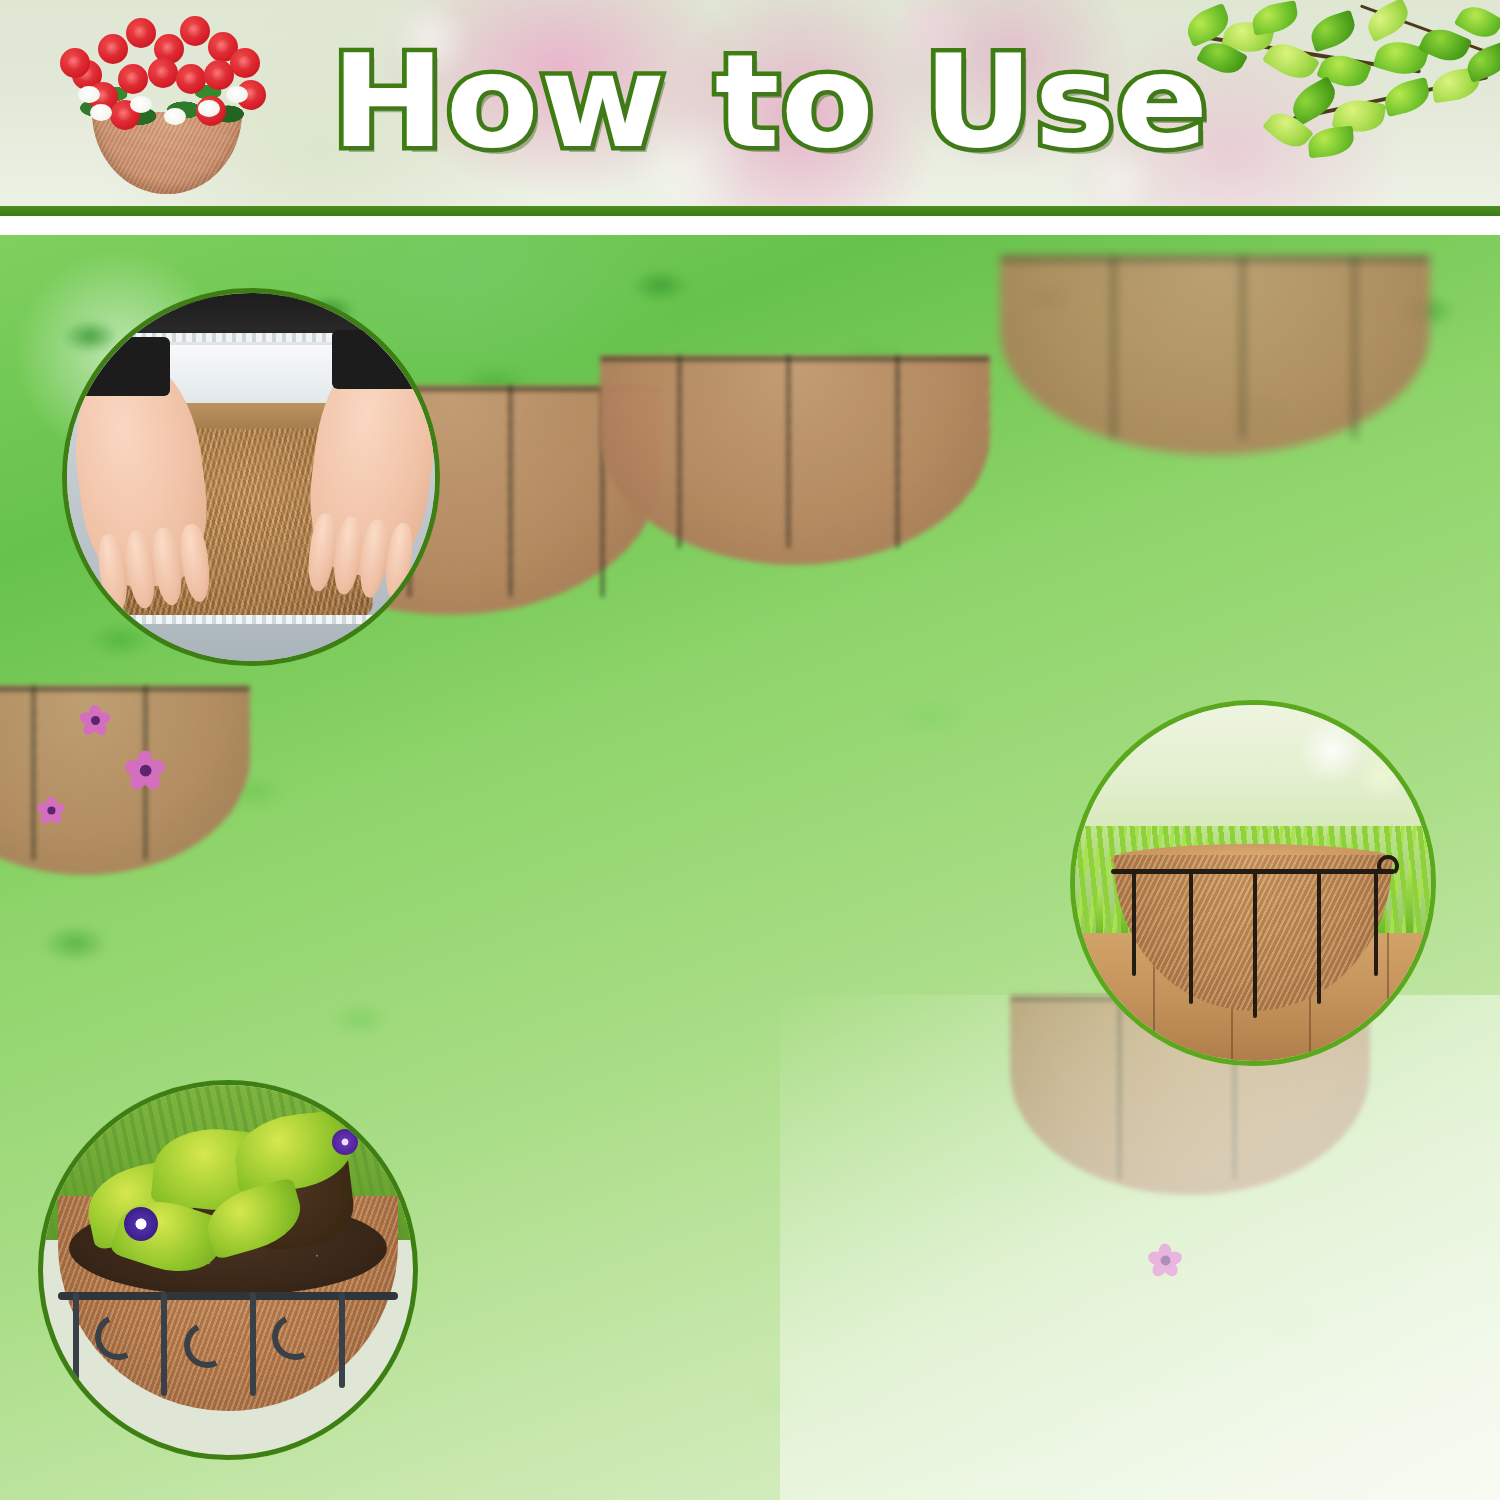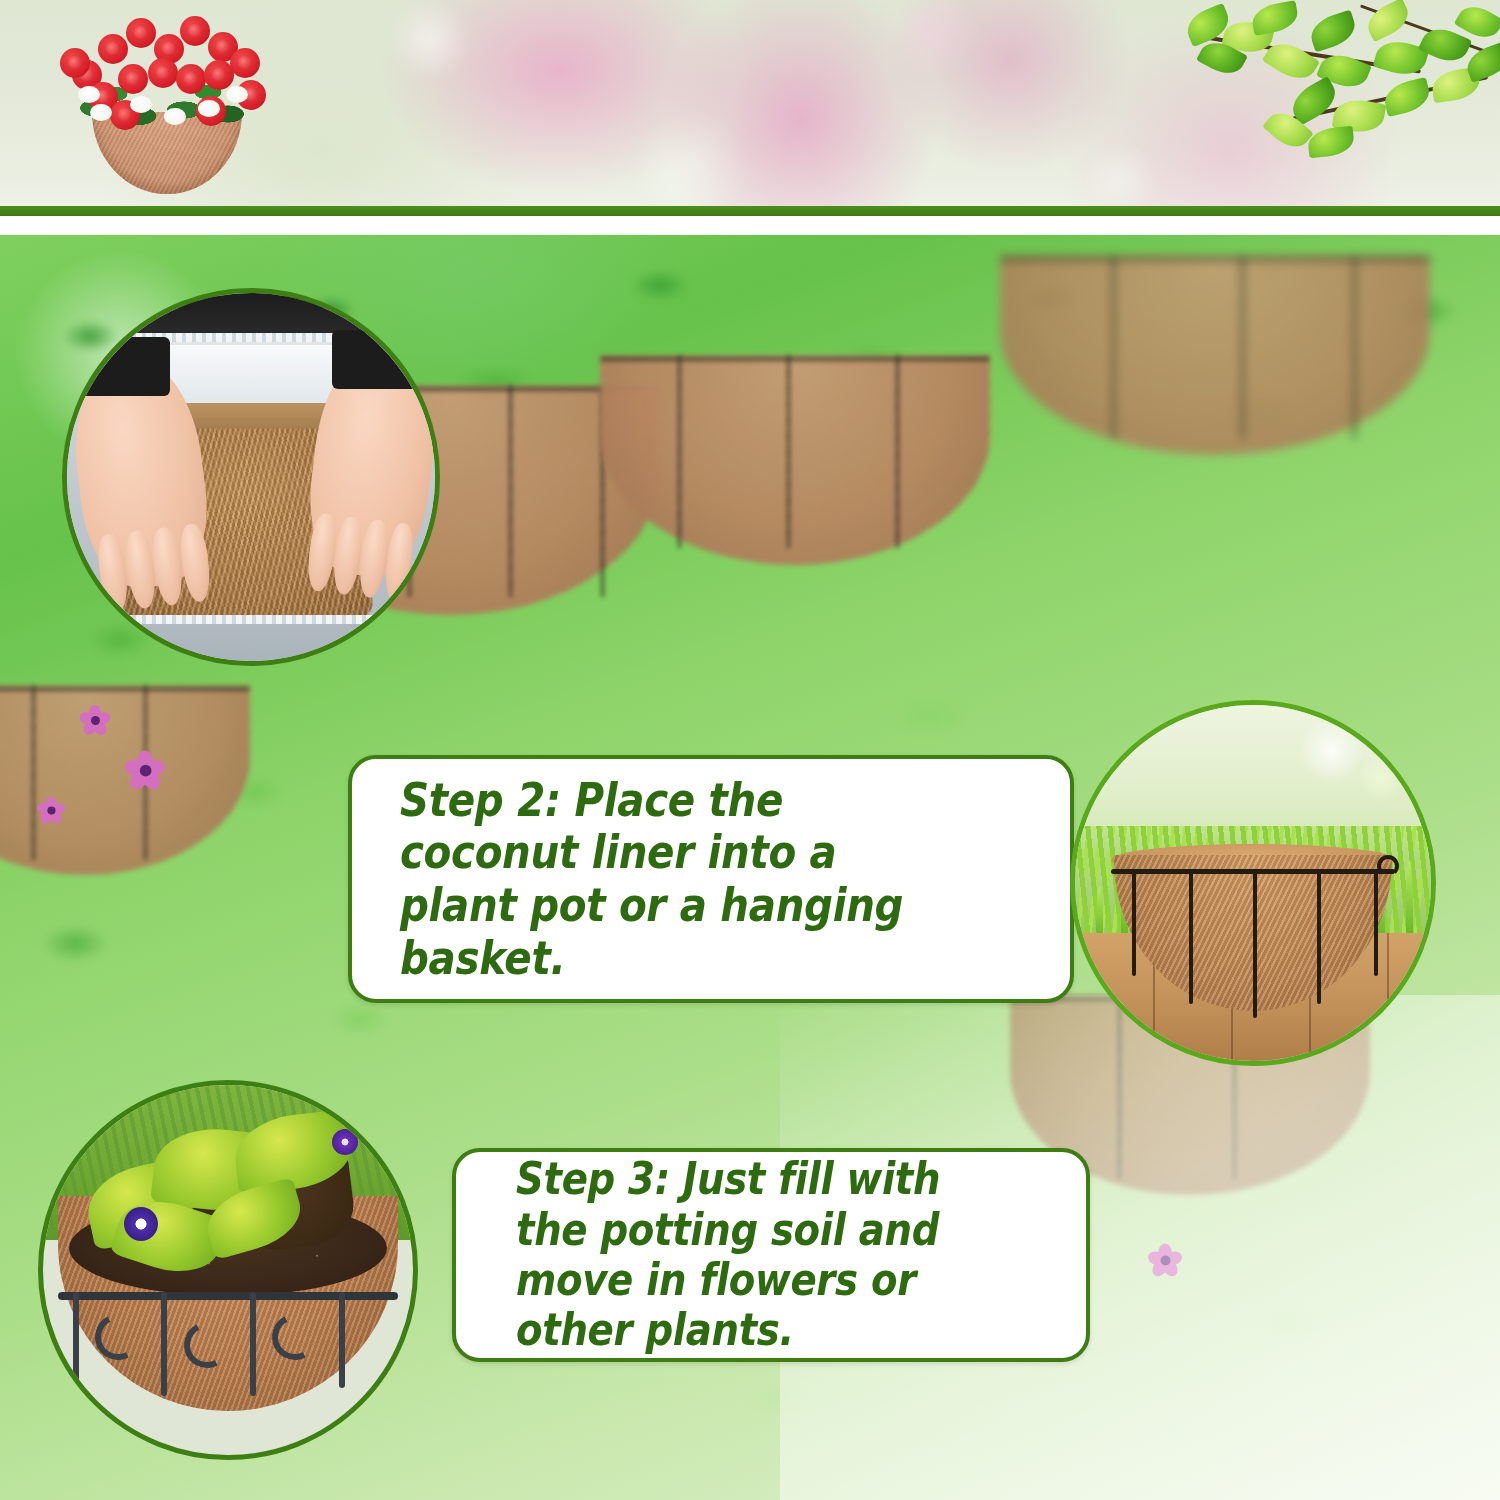--- a/index.html
+++ b/index.html
@@ -396,20 +396,23 @@
       <div class="leaf l" style="left:164px; top:100px;width:50px; height:32px; transform:rotate(10deg);"></div>
       <div class="leaf" style="left:214px; top:82px; width:46px; height:30px; transform:rotate(-14deg);"></div>
       <div class="leaf d" style="left:252px; top:30px; width:46px; height:30px; transform:rotate(24deg);"></div>
       <div class="leaf l" style="left:262px; top:70px; width:48px; height:30px; transform:rotate(-8deg);"></div>
       <div class="leaf" style="left:288px; top:8px;  width:42px; height:28px; transform:rotate(30deg);"></div>
       <div class="leaf d" style="left:296px; top:48px; width:44px; height:28px; transform:rotate(-20deg);"></div>
       <div class="leaf l" style="left:96px;  top:116px;width:44px; height:28px; transform:rotate(40deg);"></div>
       <div class="leaf" style="left:138px; top:128px;width:46px; height:28px; transform:rotate(-6deg);"></div>
     </div>
 
+    <div class="title-wrap">
+      <div class="title">How to Use</div>
+    </div>
   </div>
   <div class="header-band"></div>
 
   <div class="main">
     <div class="bg-leaves"></div>
 
     <div class="bg-basket bg-blur" style="left:240px; top:150px; width:420px; height:230px;">
       <div class="rim"></div>
       <div class="wire" style="left:16%;"></div>
       <div class="wire" style="left:40%;"></div>
@@ -495,23 +498,20 @@
         <div class="finger" style="left:6%;"></div>
         <div class="finger" style="left:28%;"></div>
         <div class="finger" style="left:50%;"></div>
         <div class="finger" style="left:72%;"></div>
       </div>
       <div class="sleeve" style="left:2%; top:12%;"></div>
       <div class="sleeve" style="right:2%; top:10%;"></div>
     </div>
   </div>
 
-  <div class="card card2">
-    <div class="card-text">Step 2: Place the coconut liner into a plant pot or a hanging basket.</div>
-  </div>
 
   <div class="circle bright c2">
     <div class="circ-inner">
       <div class="sky"></div>
       <div class="grass">
         <div class="blade" style="left:6%;  height:54px;"></div>
         <div class="blade" style="left:13%; height:72px;"></div>
         <div class="blade" style="left:21%; height:60px;"></div>
         <div class="blade" style="left:29%; height:82px;"></div>
         <div class="blade" style="left:37%; height:66px;"></div>
@@ -529,23 +529,20 @@
       <div class="rim-wire"></div>
       <div class="v-wire" style="left:16%; height:30%;"></div>
       <div class="v-wire" style="left:32%; height:38%;"></div>
       <div class="v-wire" style="left:50%; height:42%;"></div>
       <div class="v-wire" style="left:68%; height:38%;"></div>
       <div class="v-wire" style="left:84%; height:30%;"></div>
       <div class="hook"></div>
     </div>
   </div>
 
-  <div class="card card3">
-    <div class="card-text">Step 3: Just fill with the potting soil and move in flowers or other plants.</div>
-  </div>
 
   <div class="circle c3">
     <div class="circ-inner">
       <div class="lawn"></div>
       <div class="basket"></div>
       <div class="soil"></div>
       <div class="rootball"></div>
       <div class="plant" style="left:12%; top:22%; width:30%; height:20%; transform:rotate(-12deg);"></div>
       <div class="plant" style="left:30%; top:12%; width:34%; height:22%; transform:rotate(6deg);"></div>
       <div class="plant" style="left:52%; top:8%;  width:32%; height:20%; transform:rotate(-6deg);"></div>

